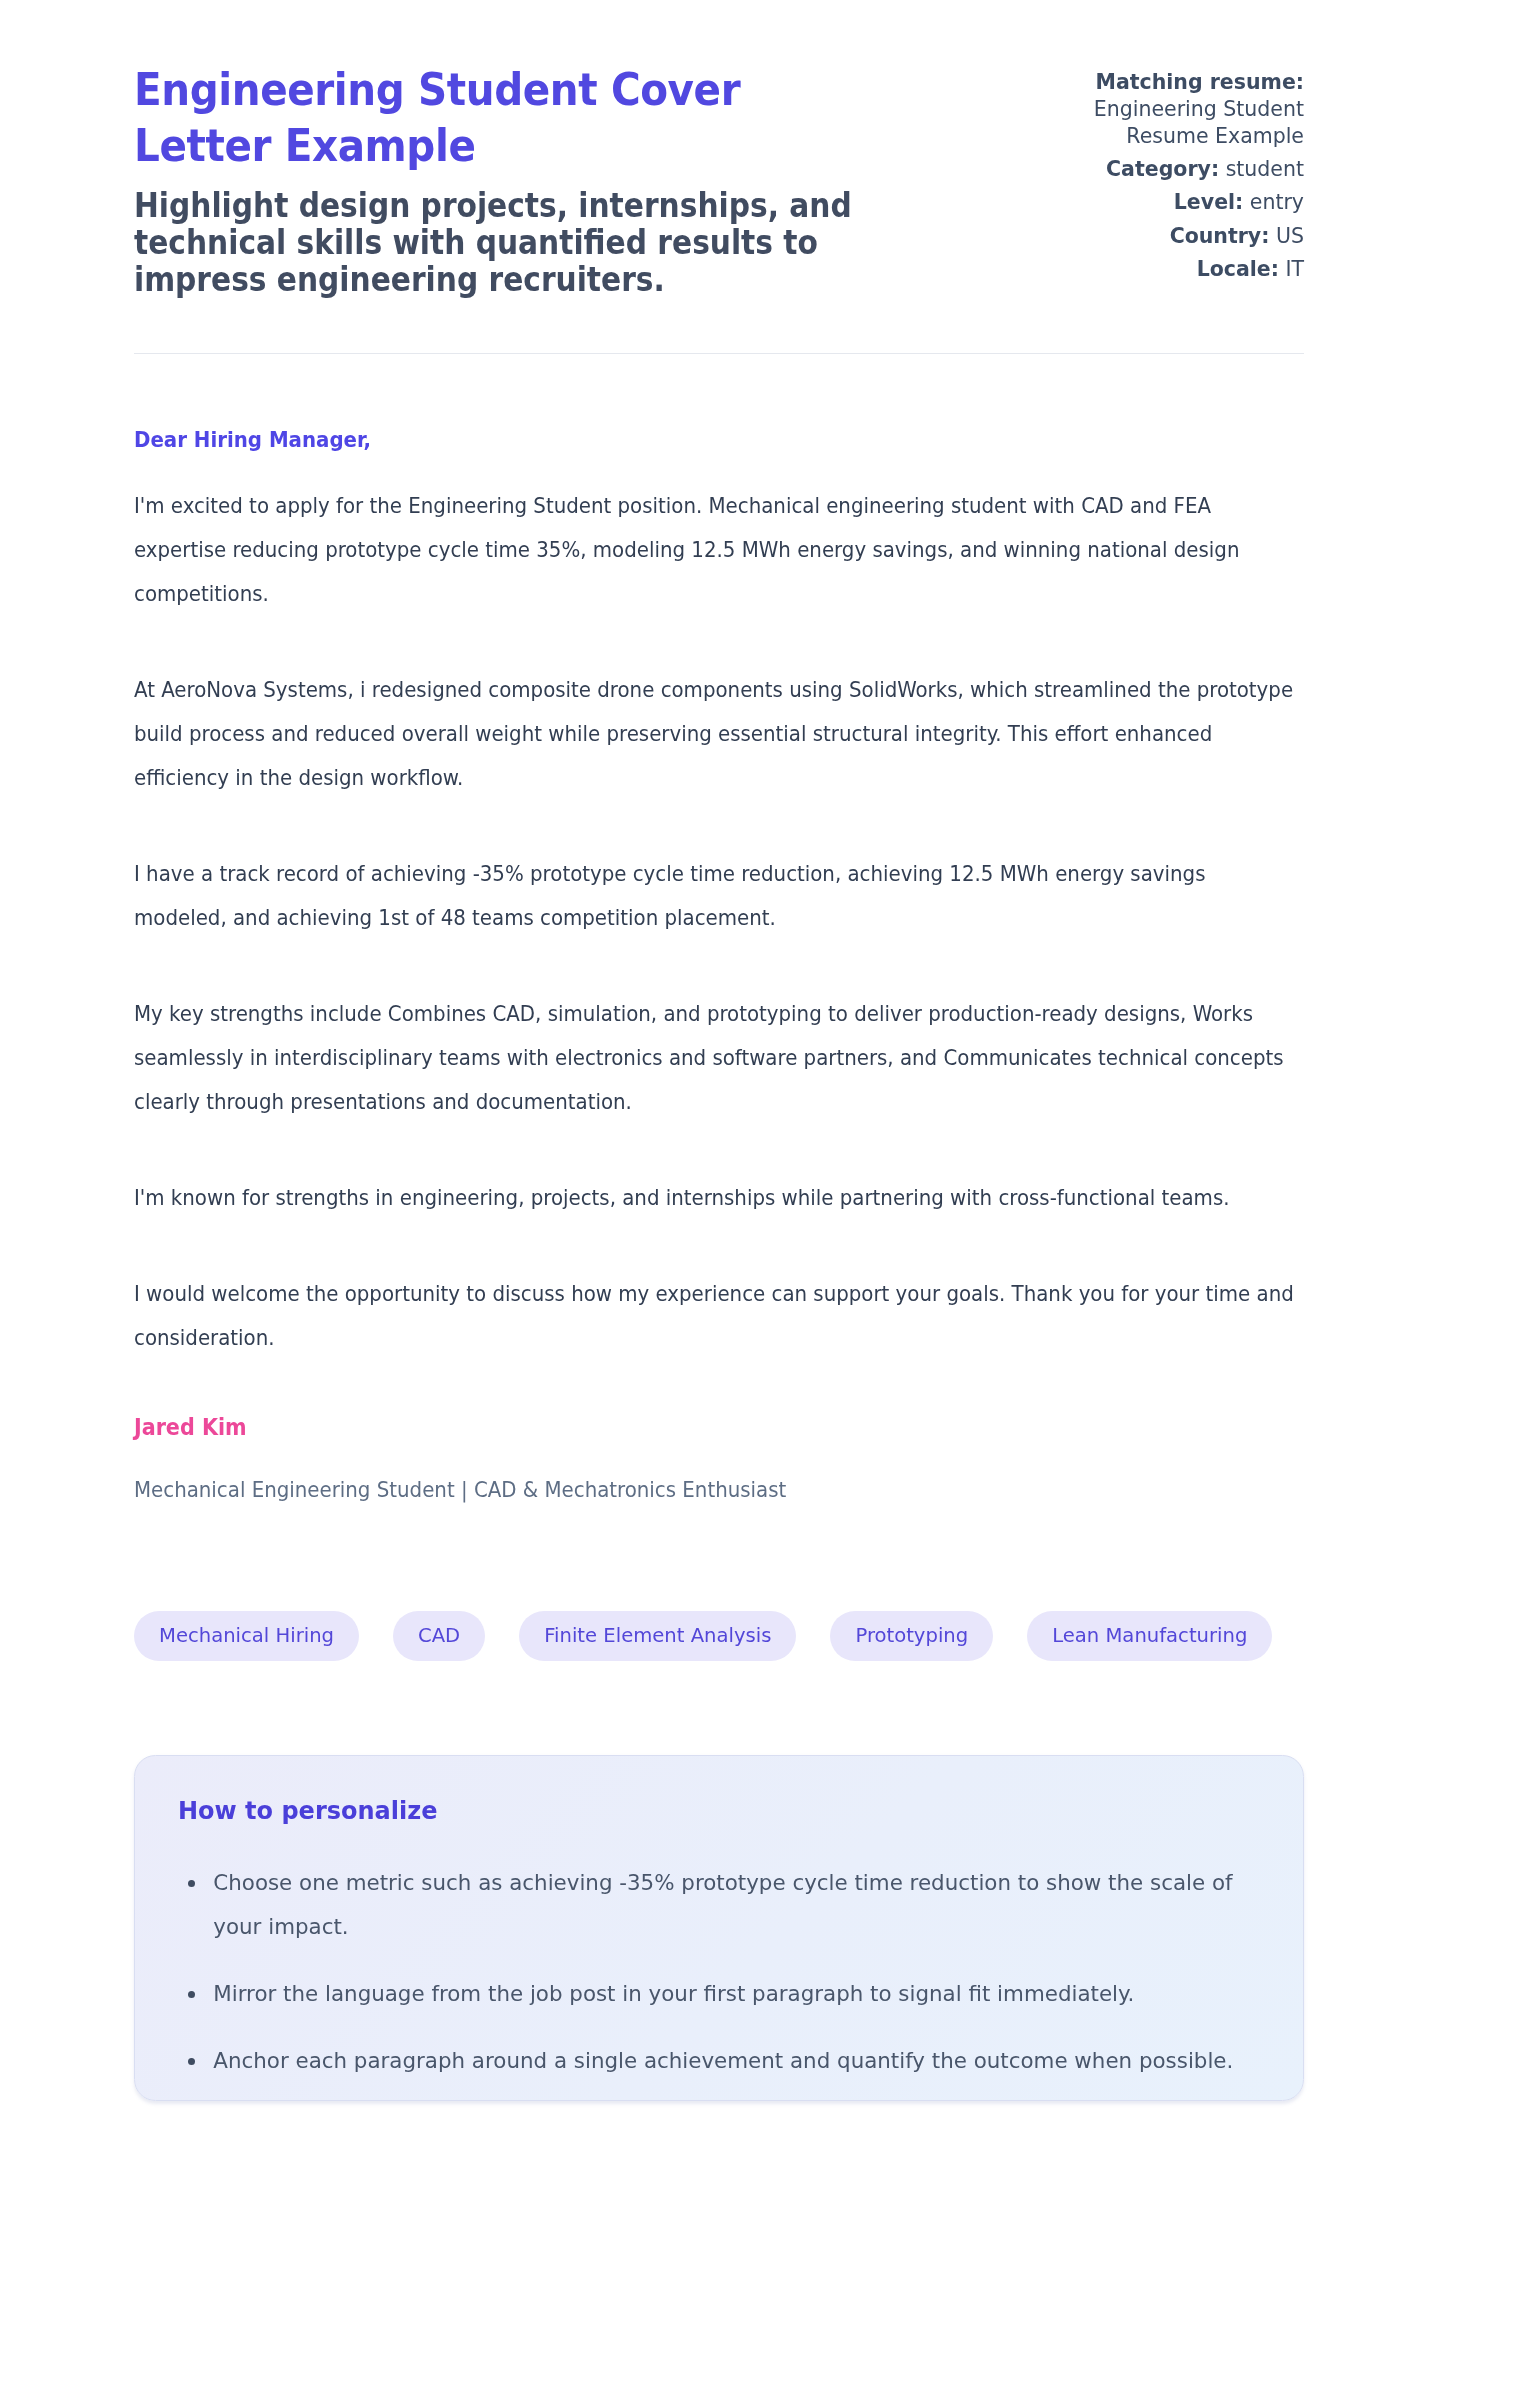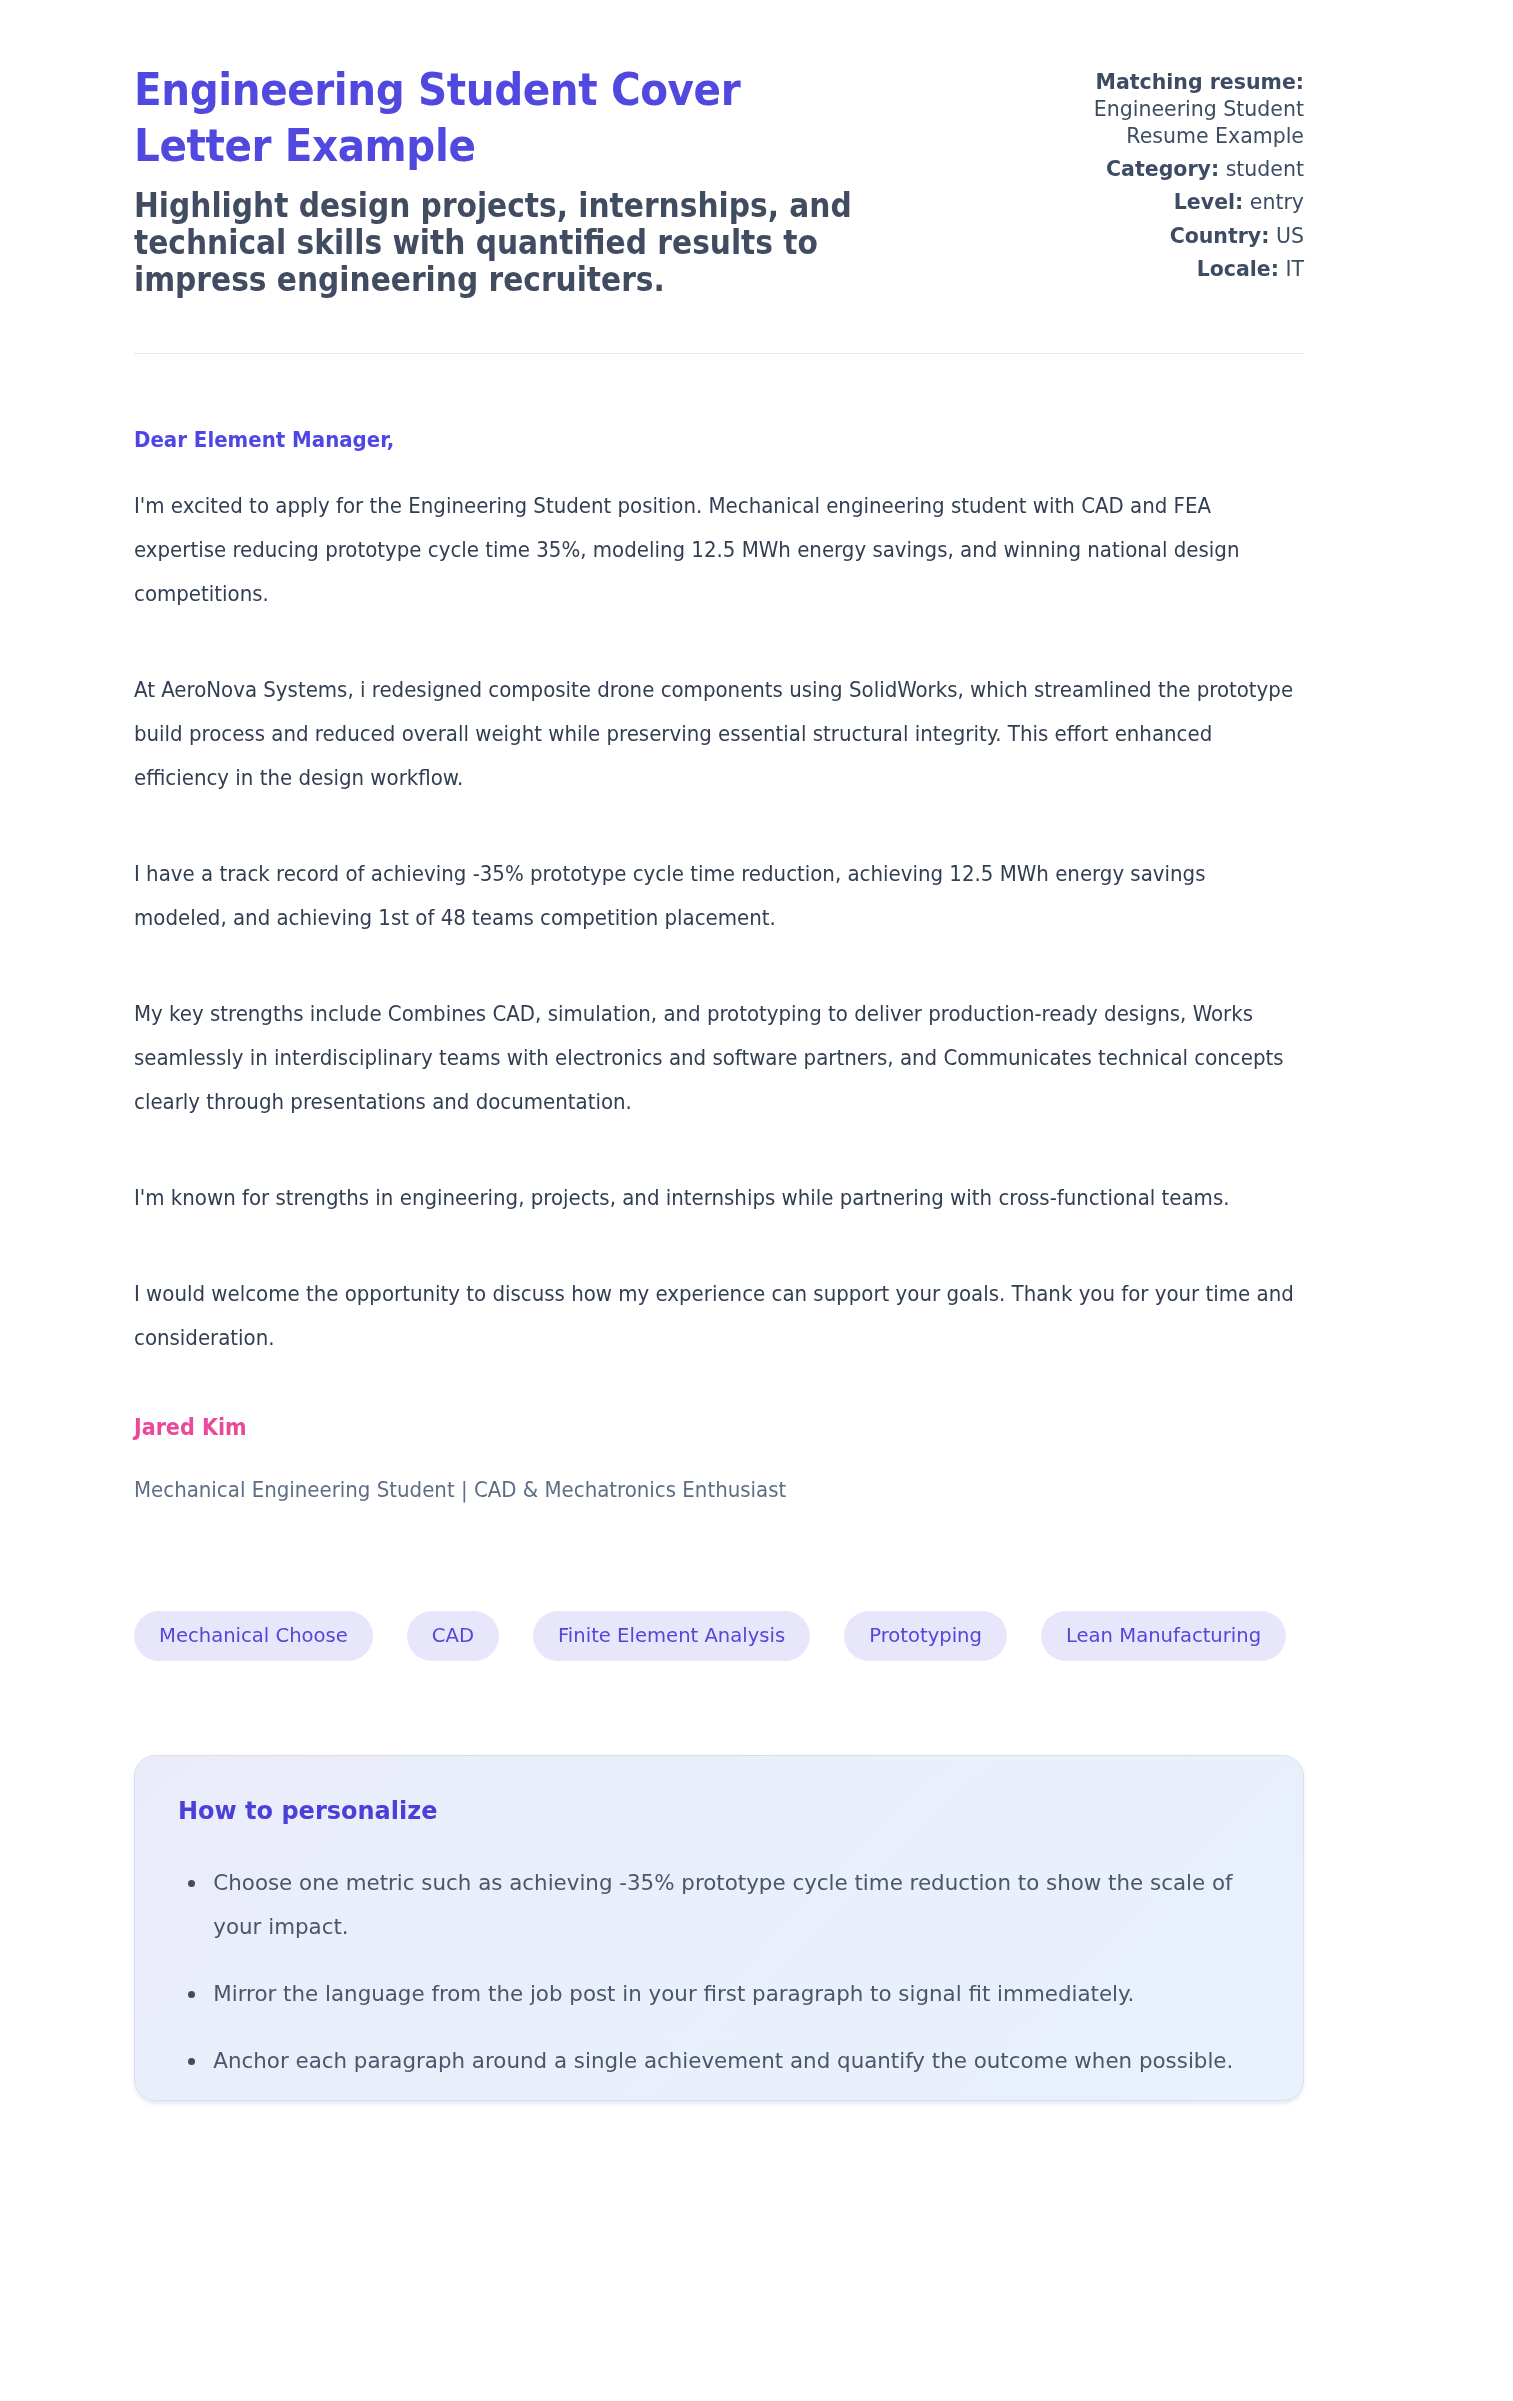--- a/index.html
+++ b/index.html
@@ -178,21 +178,21 @@
         <div class="meta-row">
           <span class="meta-label">Locale:</span>
           <span class="meta-value">IT</span>
         </div>
       </div>
   </div>
 
   <hr class="divider">
 
   <div class="letter cond">
-    <p class="greeting">Dear Element Manager,</p>
+    <p class="greeting">Dear Hiring Manager,</p>
 
     <div>
 
         <p class="body-par">I'm excited to apply for the Engineering Student position. Mechanical engineering student with CAD and FEA expertise reducing prototype cycle time 35%, modeling 12.5 MWh energy savings, and winning national design competitions.</p>
 
         <p class="body-par">At AeroNova Systems, i redesigned composite drone components using SolidWorks, which streamlined the prototype build process and reduced overall weight while preserving essential structural integrity. This effort enhanced efficiency in the design workflow.</p>
 
         <p class="body-par">I have a track record of achieving -35% prototype cycle time reduction, achieving 12.5 MWh energy savings modeled, and achieving 1st of 48 teams competition placement.</p>
 
         <p class="body-par">My key strengths include Combines CAD, simulation, and prototyping to deliver production-ready designs, Works seamlessly in interdisciplinary teams with electronics and software partners, and Communicates technical concepts clearly through presentations and documentation.</p>
@@ -203,21 +203,21 @@
       </div>
 
     <div class="signature">
       <p class="signature-name">Jared Kim</p>
       <p class="signature-role">Mechanical Engineering Student | CAD &amp; Mechatronics Enthusiast</p>
     </div>
   </div>
 
   <div class="tags">
 
-      <span class="tag-pill">Mechanical Choose</span>
+      <span class="tag-pill">Mechanical Hiring</span>
 
       <span class="tag-pill">CAD</span>
 
       <span class="tag-pill">Finite Element Analysis</span>
 
       <span class="tag-pill">Prototyping</span>
 
       <span class="tag-pill">Lean Manufacturing</span>
     </div>
 

